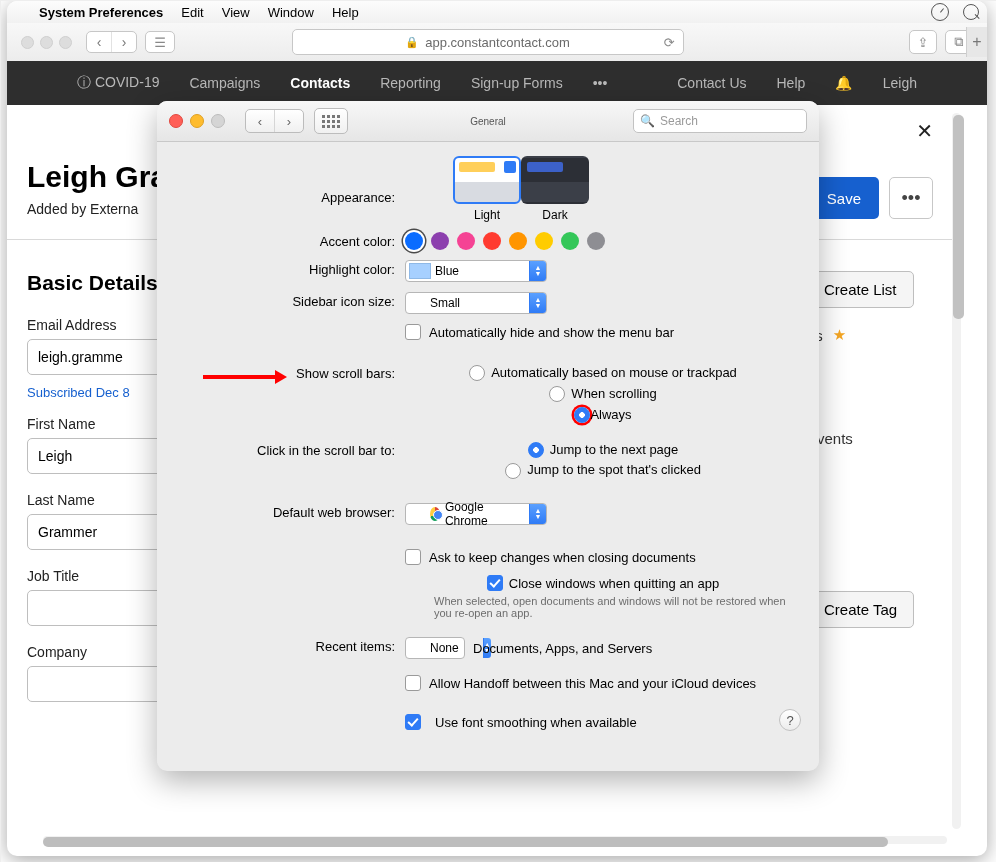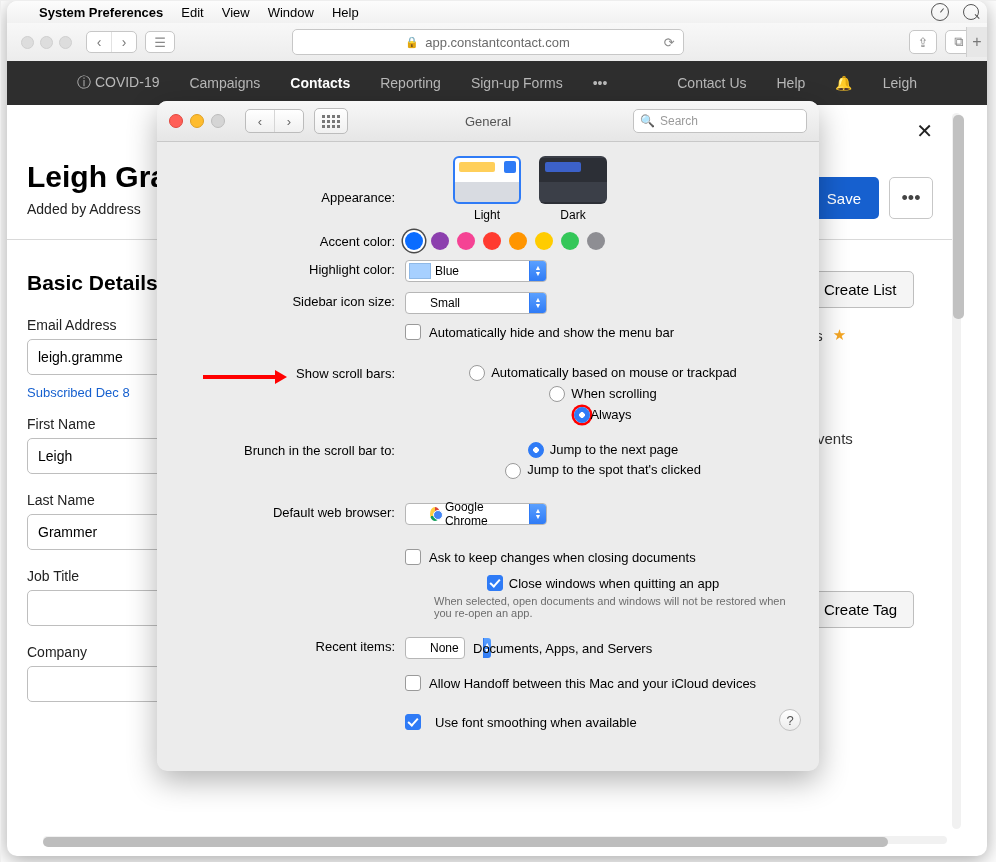--- a/index.html
+++ b/index.html
@@ -53,27 +53,27 @@
 .pt-traffic{display:flex;gap:7px;margin-right:10px;}
 .pt-red{width:12px;height:12px;border-radius:50%;background:#ff5f57;border:.5px solid #e1483f;}
 .pt-yel{width:12px;height:12px;border-radius:50%;background:#febc2e;border:.5px solid #dfa023;}
 .pt-gry{width:12px;height:12px;border-radius:50%;background:#d5d5d5;border:.5px solid #bdbdbd;}
 .ptseg{display:flex;border:1px solid #bcbcbc;border-radius:5px;overflow:hidden;background:linear-gradient(#fff,#f0f0f0);}
 .ptseg span{width:28px;height:22px;display:flex;align-items:center;justify-content:center;color:#666;border-right:1px solid #d6d6d6;}
 .ptseg span:last-child{border-right:none;}
 .gridicn{width:32px;height:24px;border:1px solid #bcbcbc;border-radius:5px;background:linear-gradient(#fff,#f0f0f0);display:flex;align-items:center;justify-content:center;}
 .gridicn div{display:grid;grid-template-columns:repeat(4,3px);grid-auto-rows:3px;gap:2px;}
 .gridicn div b{background:#777;display:block;}
-.pt-title{position:absolute;left:50%;transform:translateX(-50%);font-weight:500;color:#555;font-size:13px;}
+.pt-title{position:absolute;left:50%;transform:translateX(-50%);font-weight:500;color:#555;font-size:10px;}
 .pt-search{margin-left:auto;width:160px;height:22px;background:#fff;border:1px solid #c2c2c2;border-radius:5px;display:flex;align-items:center;padding:0 6px;gap:5px;color:#9a9a9a;font-size:12px;}
 .pbody{padding:14px 18px 10px 18px;}
 .row{display:flex;align-items:flex-start;margin-bottom:10px;}
 .rlab{width:220px;text-align:right;padding-right:10px;color:#000;font-size:13px;padding-top:2px;}
 .rctl{flex:1;display:flex;align-items:center;gap:8px;font-size:13px;color:#000;}
-.appearance{display:flex;gap:18px;padding-left:48px;}
+.appearance{display:flex;padding-left:48px;}
 .appcard{text-align:center;font-size:12px;}
 .thumb{width:64px;height:44px;border-radius:6px;border:2.5px solid transparent;margin-bottom:4px;}
 .thumb.sel{border-color:#2f7bf6;}
 .thumb.light{background:linear-gradient(#fff 55%,#d8dbe1 55%);position:relative;}
 .thumb.light:before{content:"";position:absolute;left:4px;top:4px;width:36px;height:10px;background:#ffcf5a;border-radius:2px;}
 .thumb.light:after{content:"";position:absolute;right:3px;top:3px;width:12px;height:12px;background:#2f7bf6;border-radius:2px;}
 .thumb.dark{background:linear-gradient(#2c2f36 55%,#3b3f48 55%);position:relative;}
 .thumb.dark:before{content:"";position:absolute;left:4px;top:4px;width:36px;height:10px;background:#3c61c8;border-radius:2px;}
 .acc{width:18px;height:18px;border-radius:50%;}
 .acc.sel{box-shadow:0 0 0 2px #fff,0 0 0 3.5px #4a4a4a;}
@@ -152,21 +152,21 @@
     <span>Contact Us</span>
     <span>Help</span>
     <span>🔔</span>
     <span>Leigh</span>
   </div>
 </div>
 
 <div class="pageheader">
   <span class="x">✕</span>
   <h1>Leigh Gram</h1>
-  <div class="sub">Added by Address</div>
+  <div class="sub">Added by Externa</div>
   <div class="btns">
     <button class="primarybtn">Save</button>
     <div class="icbtn">•••</div>
   </div>
 </div>
 
 <div class="basic">
   <h2>Basic Details</h2>
   <div class="fld">
     <label>Email Address</label>
@@ -334,21 +334,21 @@
               </label>
         <label style="display:flex;align-items:center">
                 <span class="radio on hl"></span>
                 <span>Always</span>
               </label>
       </div>
     </div>
     <div style="height:8px"></div>
 
     <div class="row">
-      <div class="rlab">Brunch in the scroll bar to:</div>
+      <div class="rlab">Click in the scroll bar to:</div>
       <div class="rctl stack">
         <label style="display:flex;gap:6px;align-items:center">
                 <span class="radio on"></span>
                 <span>Jump to the next page</span>
               </label>
         <label style="display:flex;gap:6px;align-items:flex-start">
                 <span class="radio"></span>
                 <span>Jump to the spot that's clicked</span>
               </label>
       </div>

